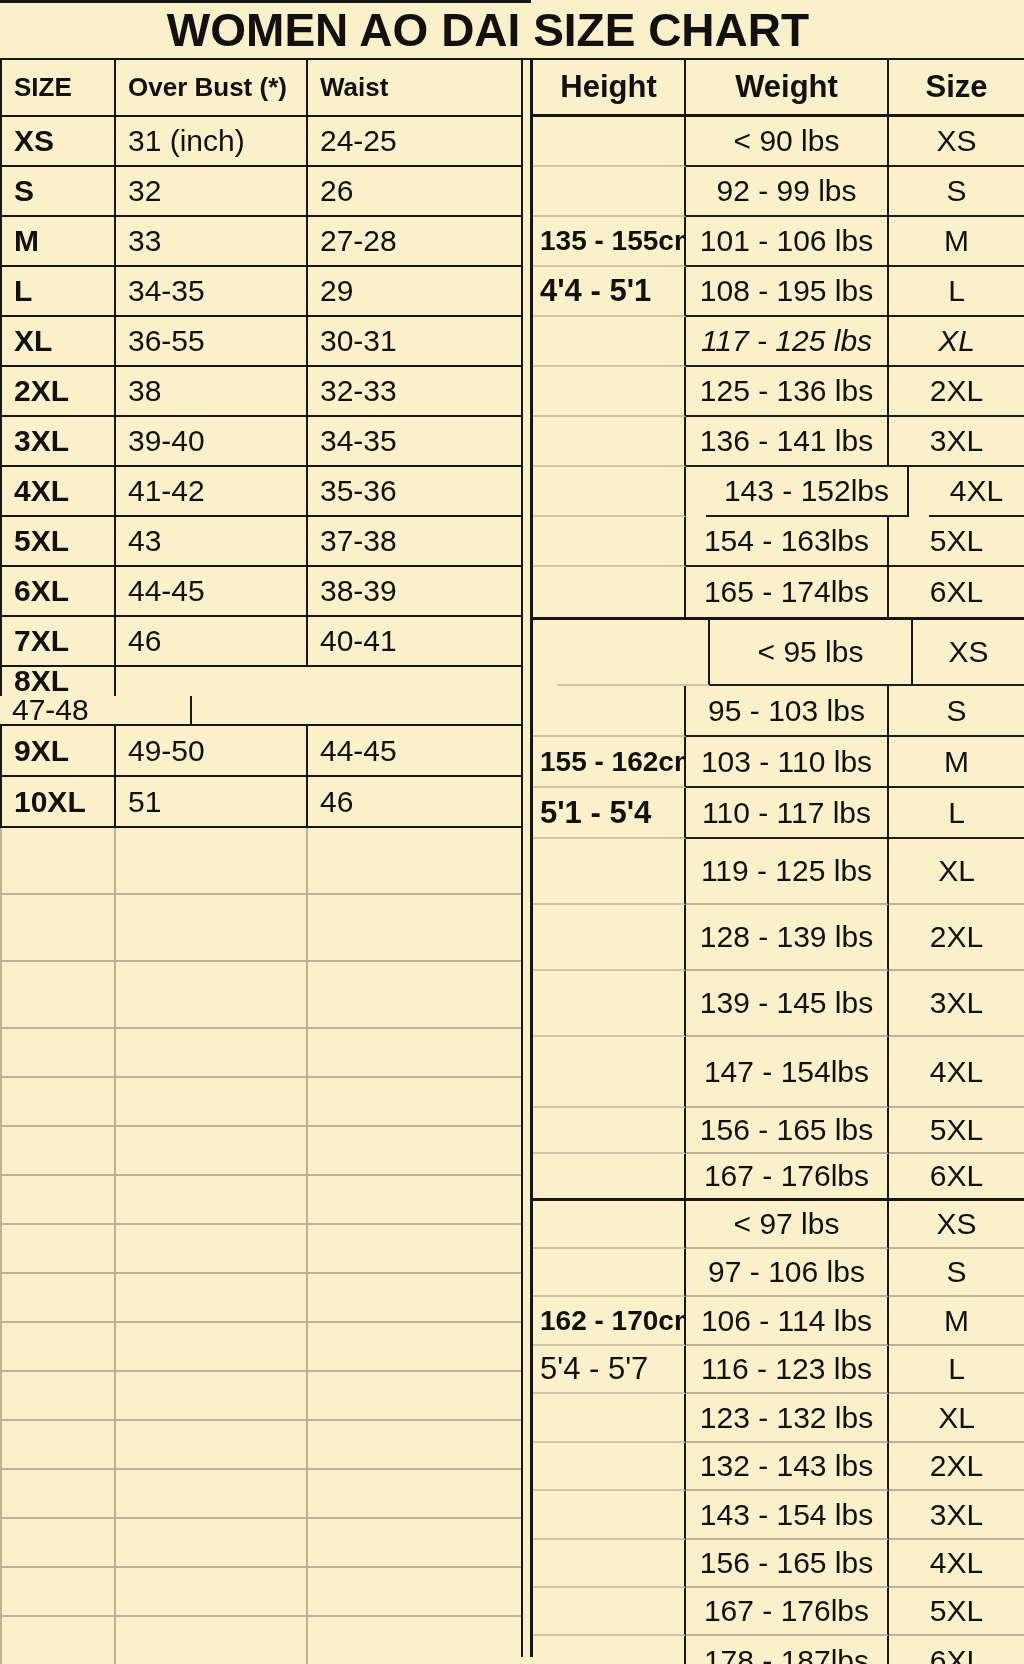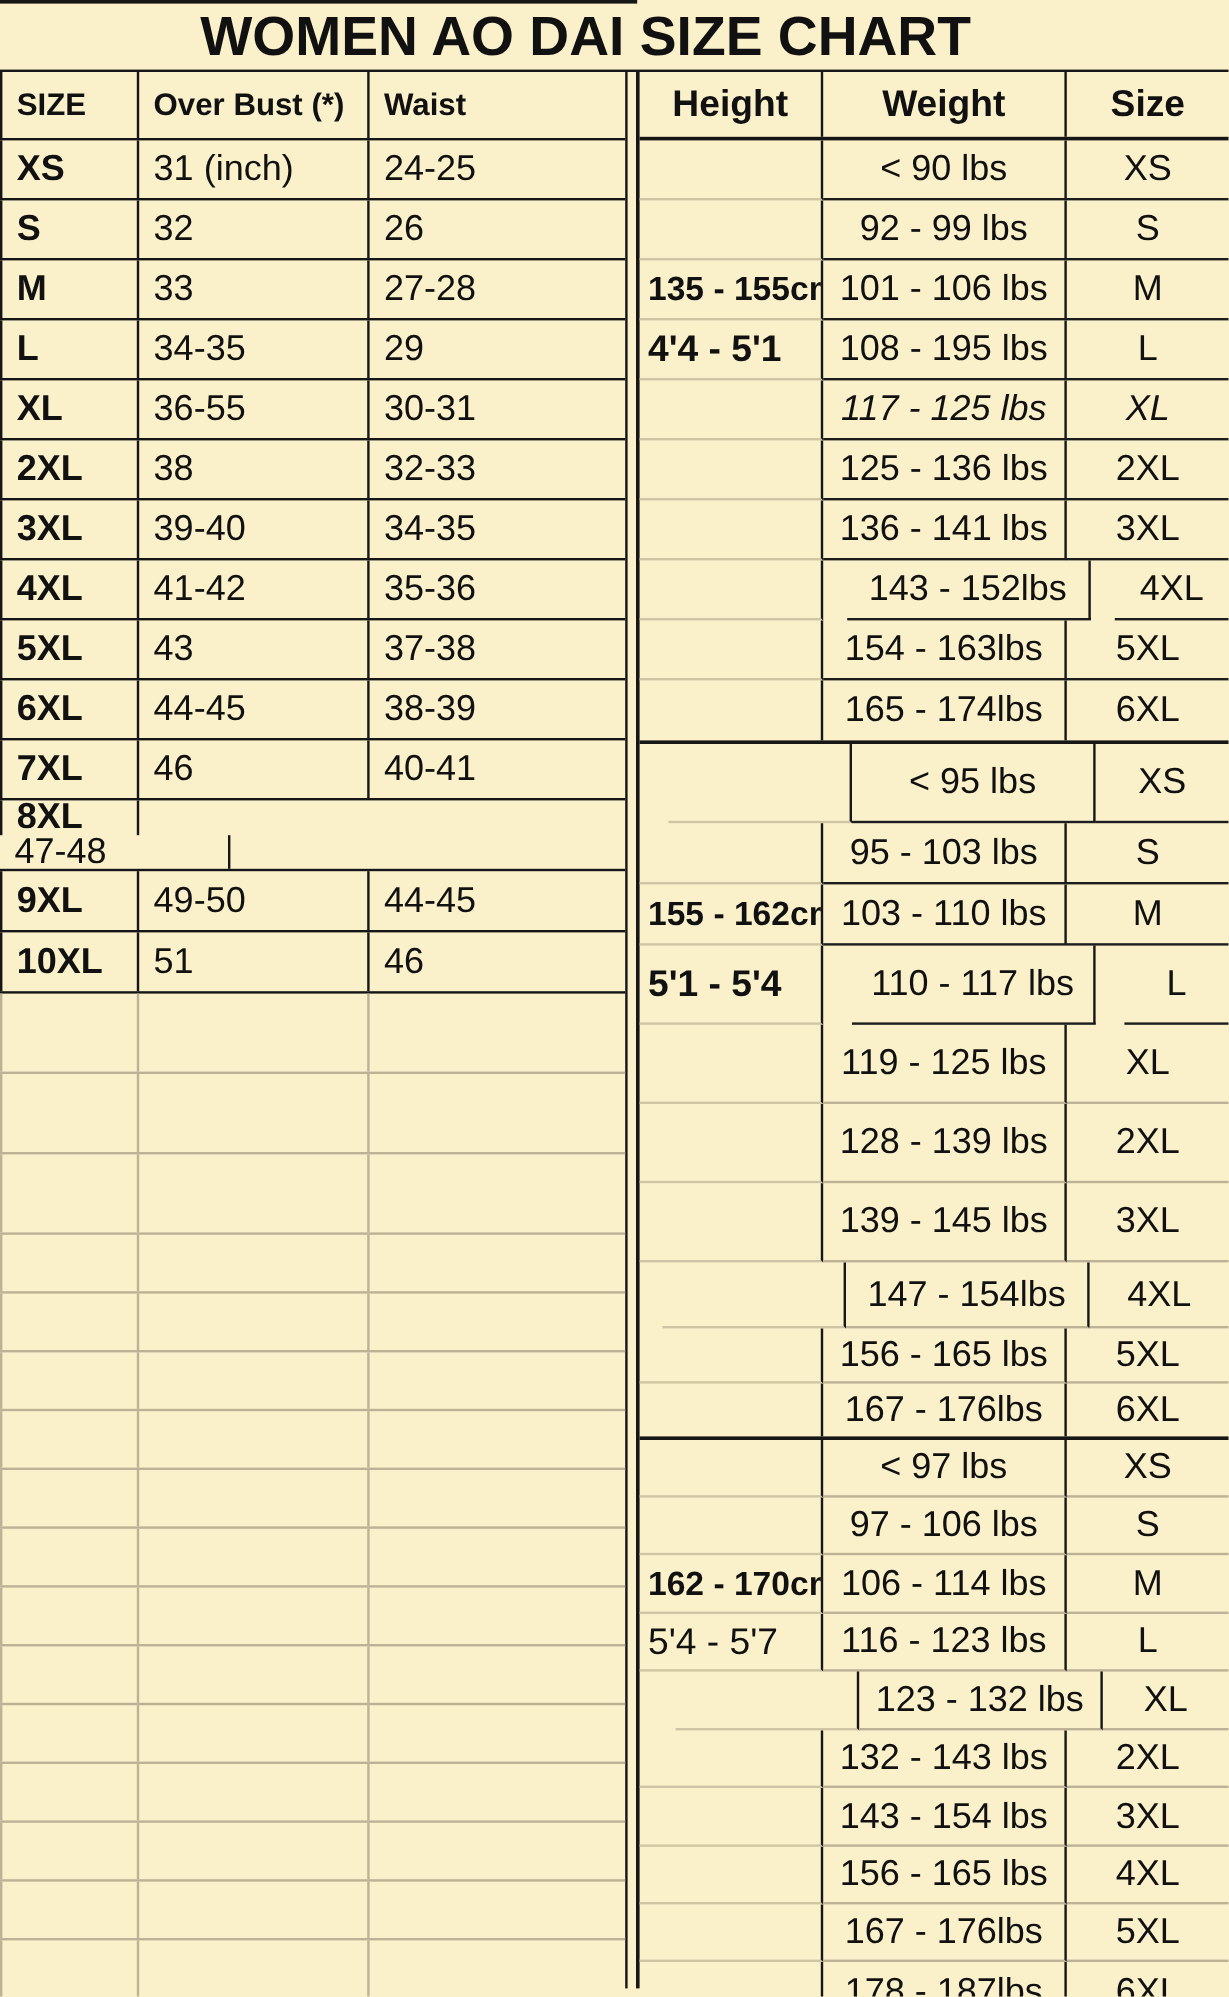--- a/index.html
+++ b/index.html
@@ -284,41 +284,41 @@
           <div class="rrow dk" style="height: 51px;">
             <div class="rc r1"></div>
             <div class="rc r2 val">95 - 103 lbs</div>
             <div class="rc r3 val">S</div>
           </div>
           <div class="rrow dk" style="height: 51px;">
             <div class="rc r1 hcm">155 - 162cm</div>
             <div class="rc r2 val">103 - 110 lbs</div>
             <div class="rc r3 val">M</div>
           </div>
-          <div class="rrow dk" style="height: 66px; gap: 24px;">
+          <div class="rrow dk" style="height: 51px;">
             <div class="rc r1 hft">5'1 - 5'4</div>
             <div class="rc r2 val">110 - 117 lbs</div>
             <div class="rc r3 val">L</div>
           </div>
           <div class="rrow" style="height: 66px;">
             <div class="rc r1"></div>
             <div class="rc r2 val">119 - 125 lbs</div>
             <div class="rc r3 val">XL</div>
           </div>
           <div class="rrow" style="height: 66px;">
             <div class="rc r1"></div>
             <div class="rc r2 val">128 - 139 lbs</div>
             <div class="rc r3 val">2XL</div>
           </div>
           <div class="rrow" style="height: 66px;">
             <div class="rc r1"></div>
             <div class="rc r2 val">139 - 145 lbs</div>
             <div class="rc r3 val">3XL</div>
           </div>
-          <div class="rrow" style="height: 55px; padding-left: 19px;">
+          <div class="rrow" style="height: 71px;">
             <div class="rc r1"></div>
             <div class="rc r2 val">147 - 154lbs</div>
             <div class="rc r3 val">4XL</div>
           </div>
           <div class="rrow" style="height: 46px;">
             <div class="rc r1"></div>
             <div class="rc r2 val">156 - 165 lbs</div>
             <div class="rc r3 val">5XL</div>
           </div>
           <div class="rrow last" style="height: 44px;">
@@ -341,21 +341,21 @@
           <div class="rrow" style="height: 49px;">
             <div class="rc r1 hcm">162 - 170cm</div>
             <div class="rc r2 val">106 - 114 lbs</div>
             <div class="rc r3 val">M</div>
           </div>
           <div class="rrow" style="height: 48px;">
             <div class="rc r1 hft reg">5'4 - 5'7</div>
             <div class="rc r2 val">116 - 123 lbs</div>
             <div class="rc r3 val">L</div>
           </div>
-          <div class="rrow" style="height: 49px; padding-left: 30px;">
+          <div class="rrow" style="height: 49px;">
             <div class="rc r1"></div>
             <div class="rc r2 val">123 - 132 lbs</div>
             <div class="rc r3 val">XL</div>
           </div>
           <div class="rrow" style="height: 48px;">
             <div class="rc r1"></div>
             <div class="rc r2 val">132 - 143 lbs</div>
             <div class="rc r3 val">2XL</div>
           </div>
           <div class="rrow" style="height: 49px;">

